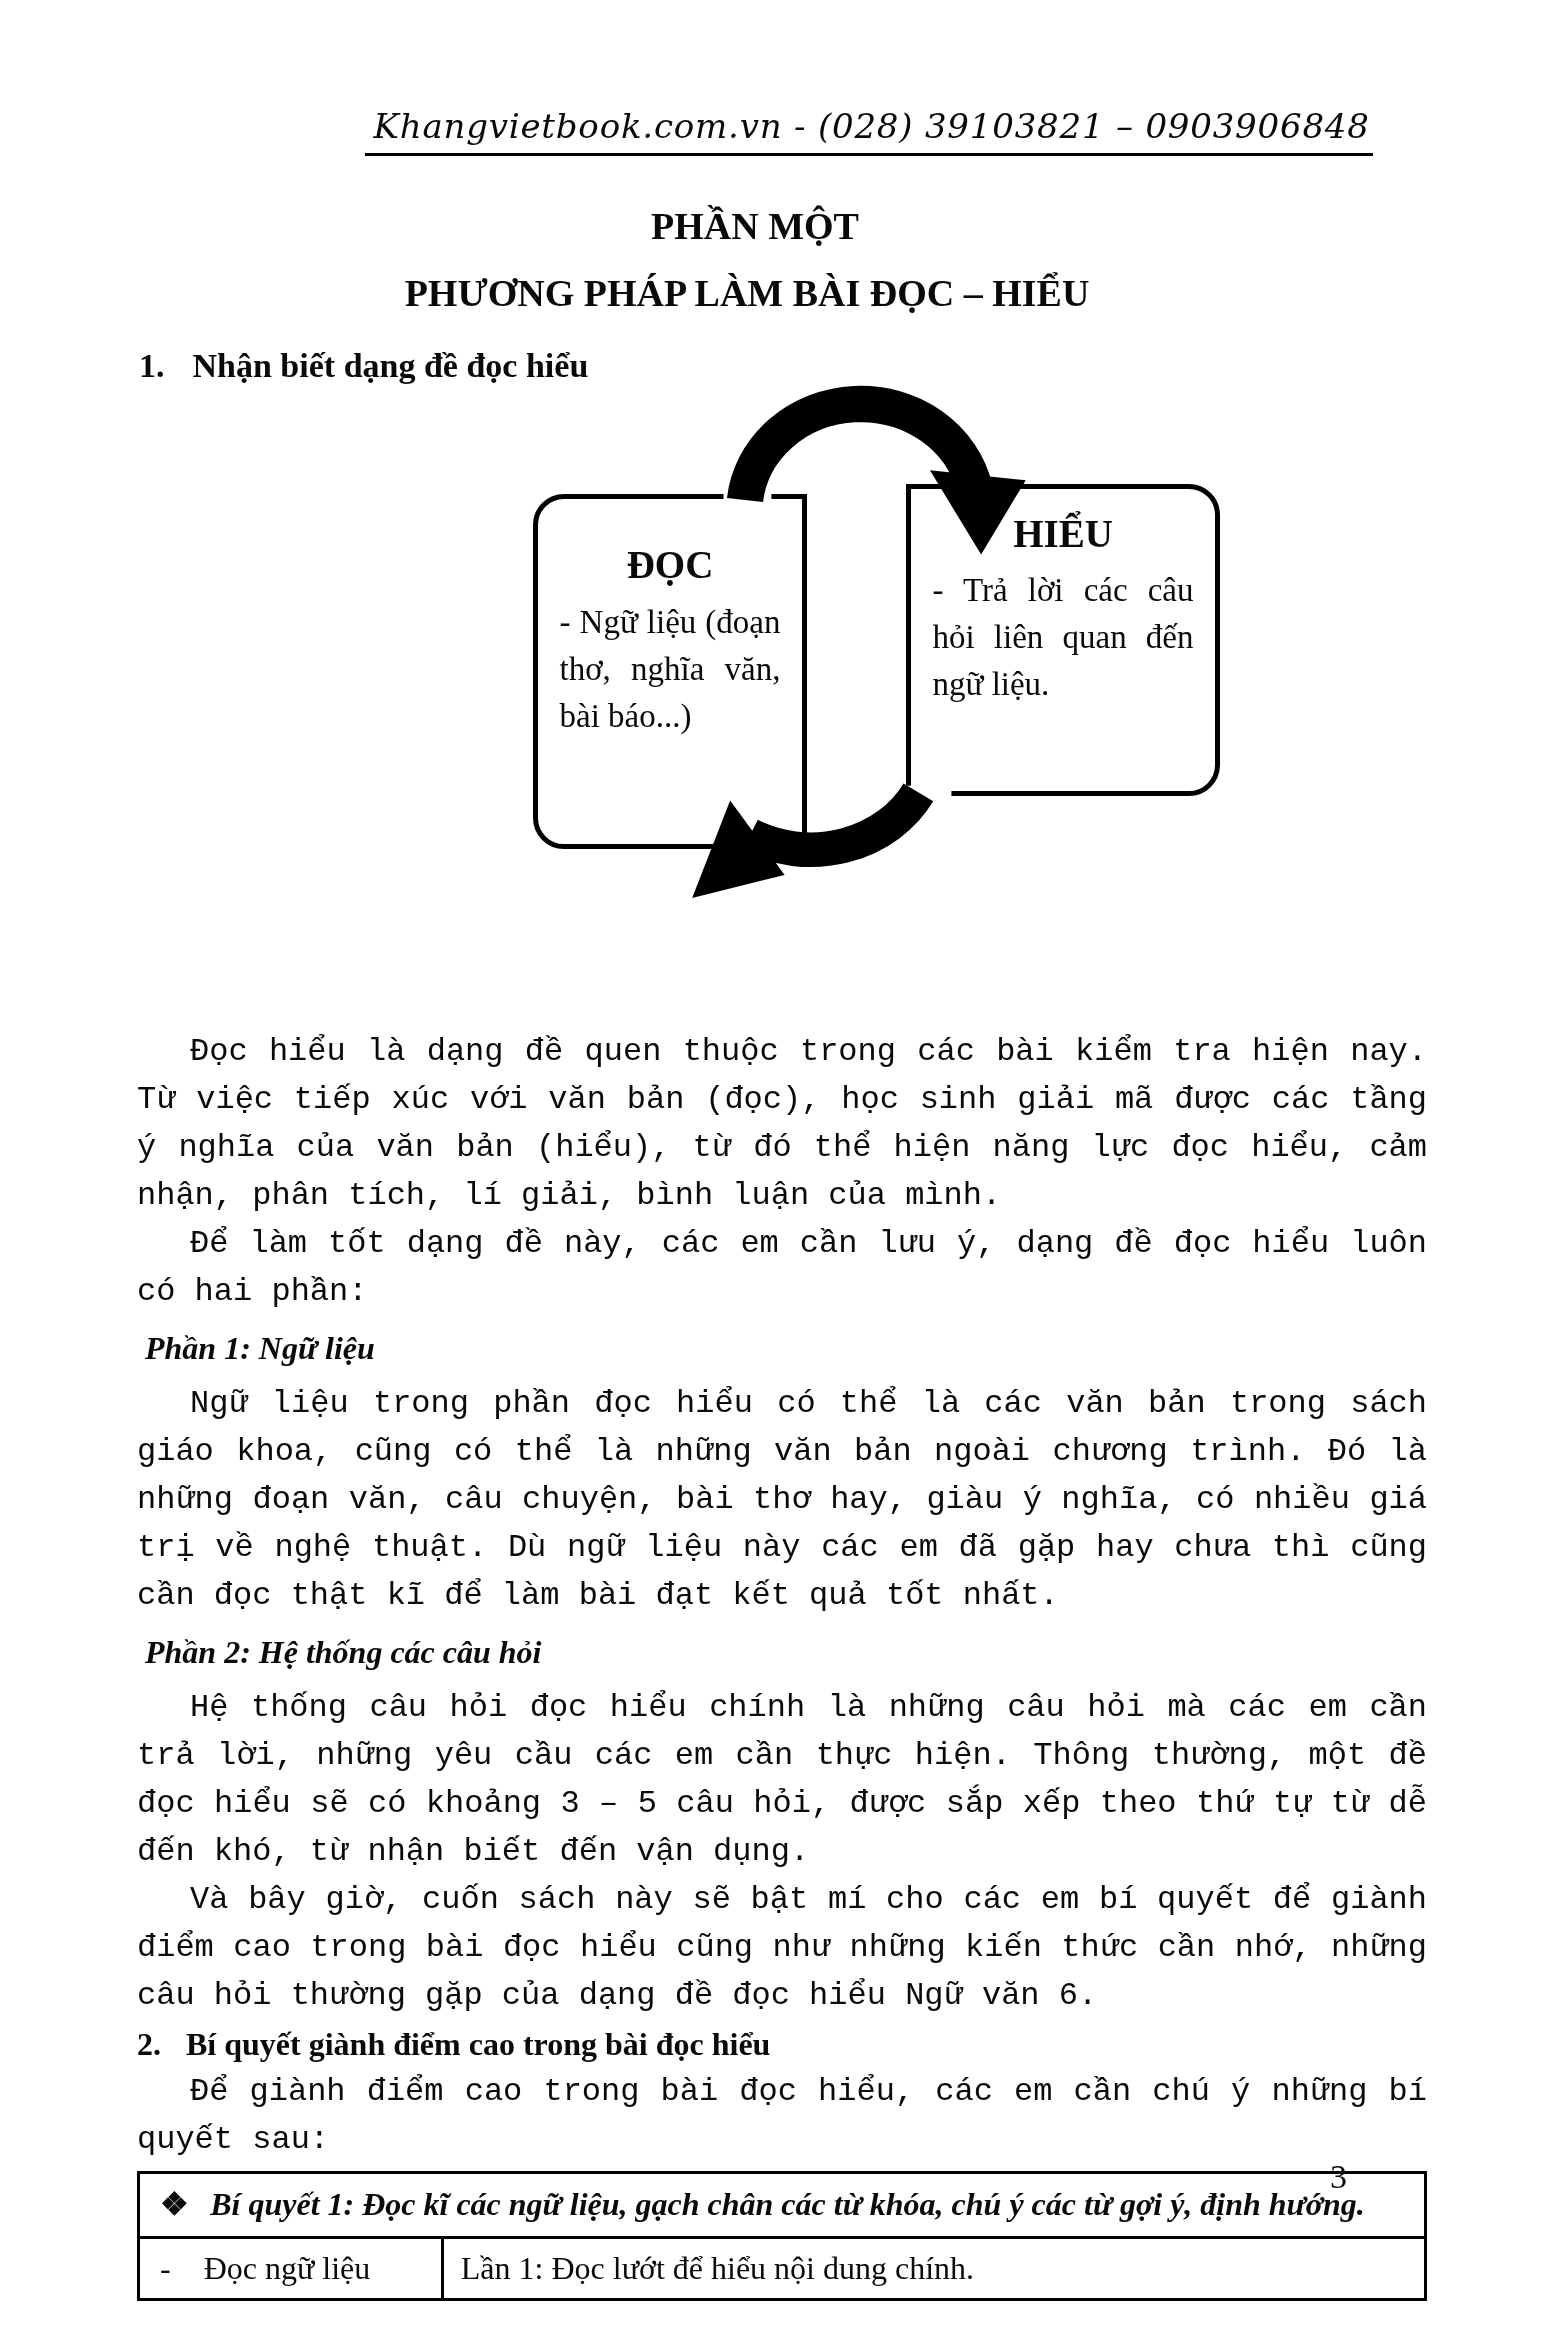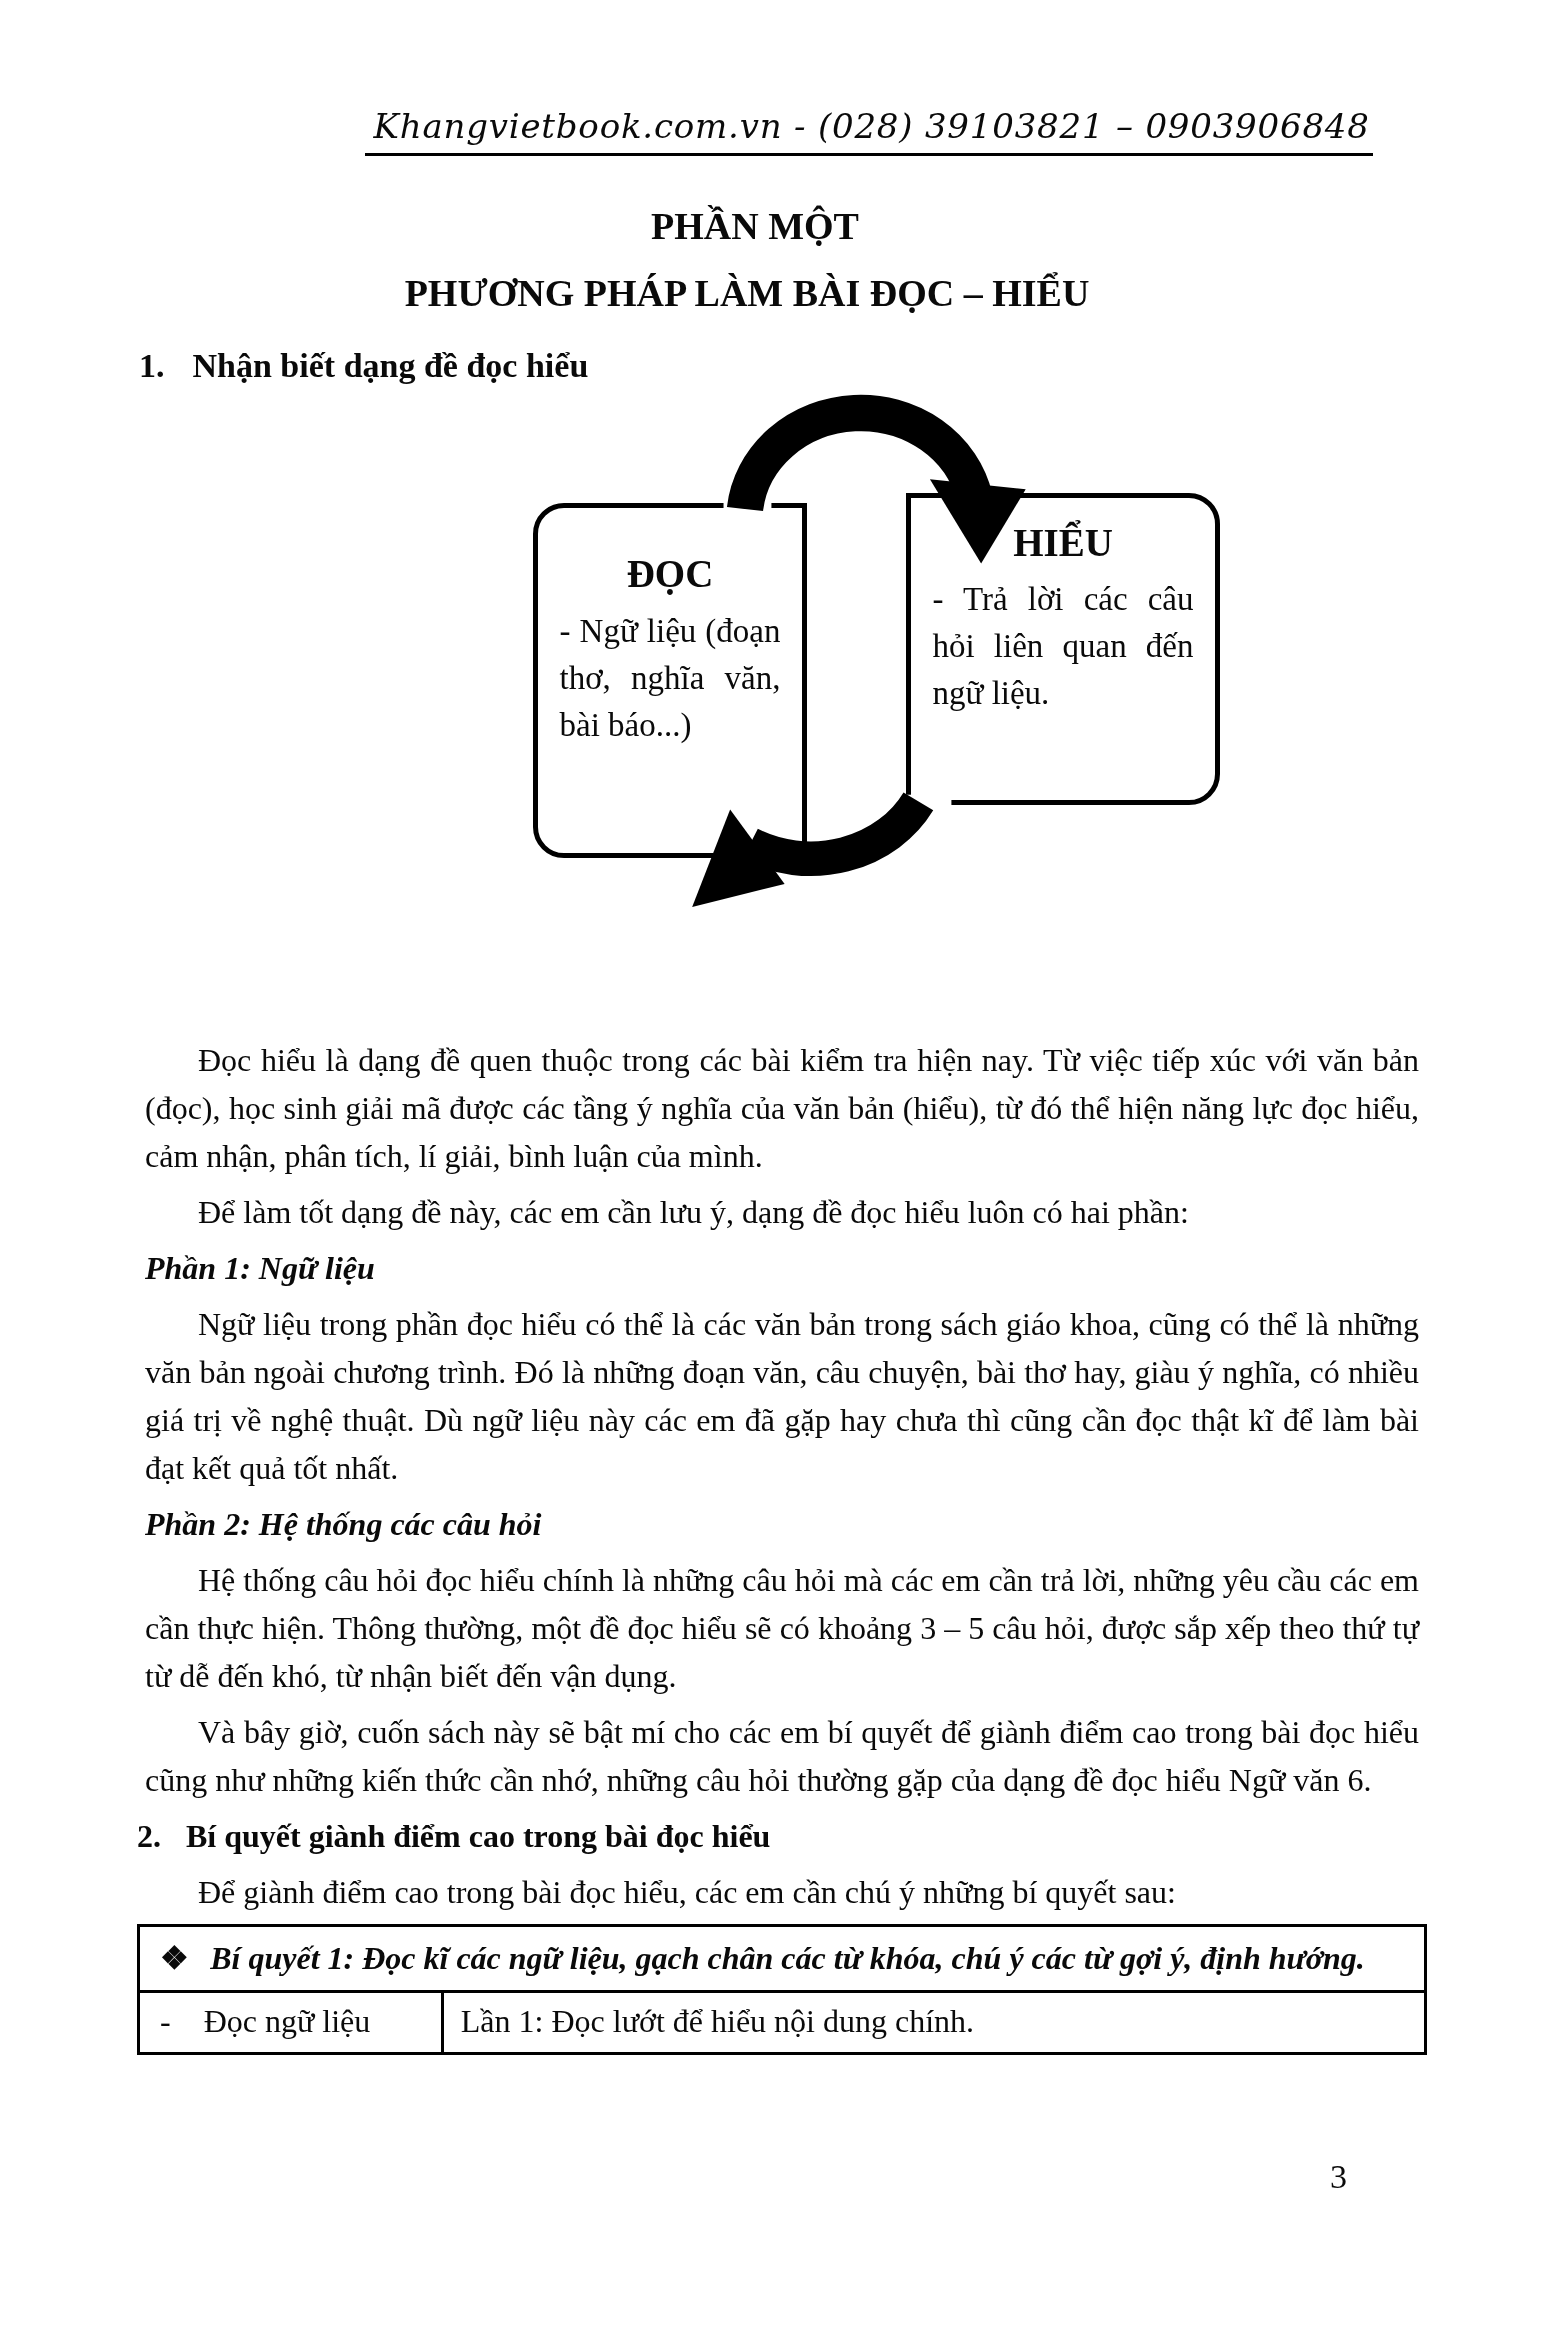--- a/index.html
+++ b/index.html
@@ -24,21 +24,21 @@
   .t-center{position:absolute;left:0;width:100%;text-align:center;font-weight:bold;}
   .title-part{top:204px;font-size:38px;padding-left:8px;}
   .title-sub{top:271px;font-size:38px;}
   .h-num{
     position:absolute;left:139px;top:347px;
     font-weight:bold;font-size:34px;
   }
   .h-num .num{display:inline-block;margin-right:28px;}
   .h2-num .num{display:inline-block;margin-right:25px;}
   
-  .diagram{position:absolute;left:0;top:372px;width:1561px;height:644px;}
+  .diagram{position:absolute;left:0;top:363px;width:1561px;height:644px;}
   .dbox{
     position:absolute;background:#fff;border:5px solid #000;
     box-sizing:border-box;
   }
   .dbox-left{left:533px;top:131px;width:274px;height:355px;border-radius:31px 0 0 31px;}
   .dbox-right{left:906px;top:121px;width:314px;height:312px;border-radius:0 31px 31px 0;}
   .dbox .dtitle{
     text-align:center;font-weight:bold;font-size:39px;
   }
   .dbox-left .dtitle{margin-top:43px;}
@@ -46,21 +46,21 @@
   .dbox .dbody{
     font-size:33px;line-height:47px;text-align:justify;
     margin:11.6px 21.5px 0 21.5px;
   }
   .diagram svg{position:absolute;left:0;top:0;pointer-events:none;}
   
   .content{
     position:absolute;left:137px;top:1028px;width:1290px;
     font-size:32px;line-height:48px;text-align:justify;
   }
-  .para{margin:8px;text-indent:53px;}
+  .para{margin:0;text-indent:53px;font-family:Liberation Mono, monospace;}
   .subhead{margin:8px;font-weight:bold;font-style:italic;text-indent:0;}
   .h2line{margin:0;font-weight:bold;text-indent:0;}
   
   .tip-table{
     width:100%;border-collapse:collapse;margin-top:6.6px;
     font-size:32px;line-height:48px;
   }
   .tip-table td{border:3.3px solid #000;vertical-align:top;margin-left:15px;}
   .tip-cell{
     font-weight:bold;font-style:italic;

